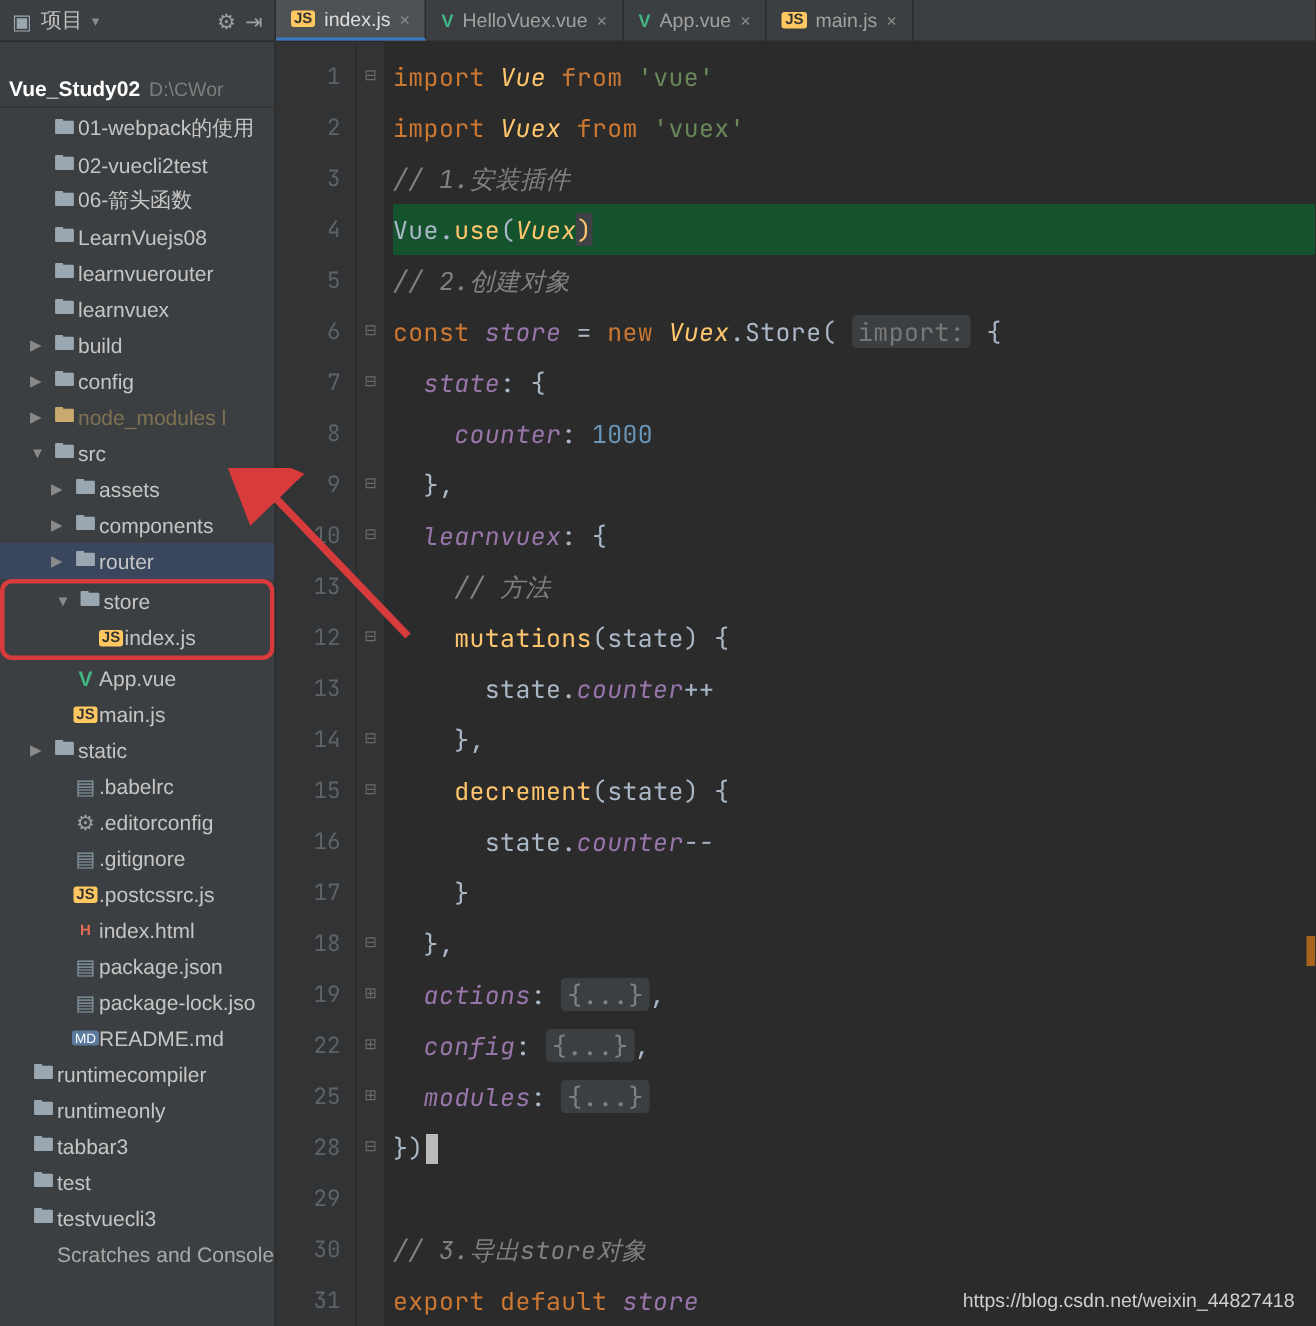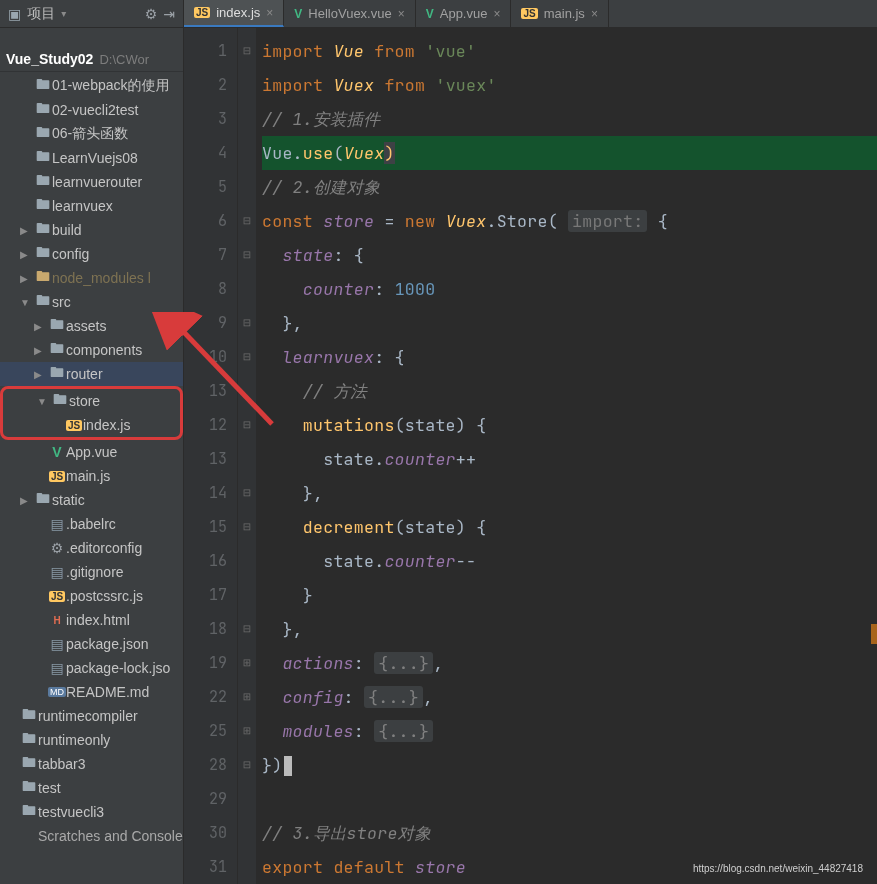--- a/index.html
+++ b/index.html
@@ -145,21 +145,21 @@
   .fold-pill { background:#3c3f41; color:#808080; padding:0 4px; border-radius:3px;}
   .highlight-line { background:#14532d; display:inline-block; width:100%;}
   .yellow-paren { background:#3e4145; color:#ffc66d;}
   .caret-box{ display:inline-block; width:8px; height:20px; background:#bbbbbb; vertical-align:middle; margin-left:2px;}
 
   
   .arrow-svg { position:absolute; left:100px; top:312px; pointer-events:none;}
 
   .watermark {
     position:absolute; right:14px; bottom:10px;
-    color:#cfcfcf; font-size:10px;
+    color:#cfcfcf; font-size:13px;
   }
 
   .scrollbar-marker{ position:absolute; right:0; top:596px; width:6px; height:20px; background:#a8641c;}
 </style>
 </head>
 <body>
 
 <div class="root">
  <div class="main">
 

